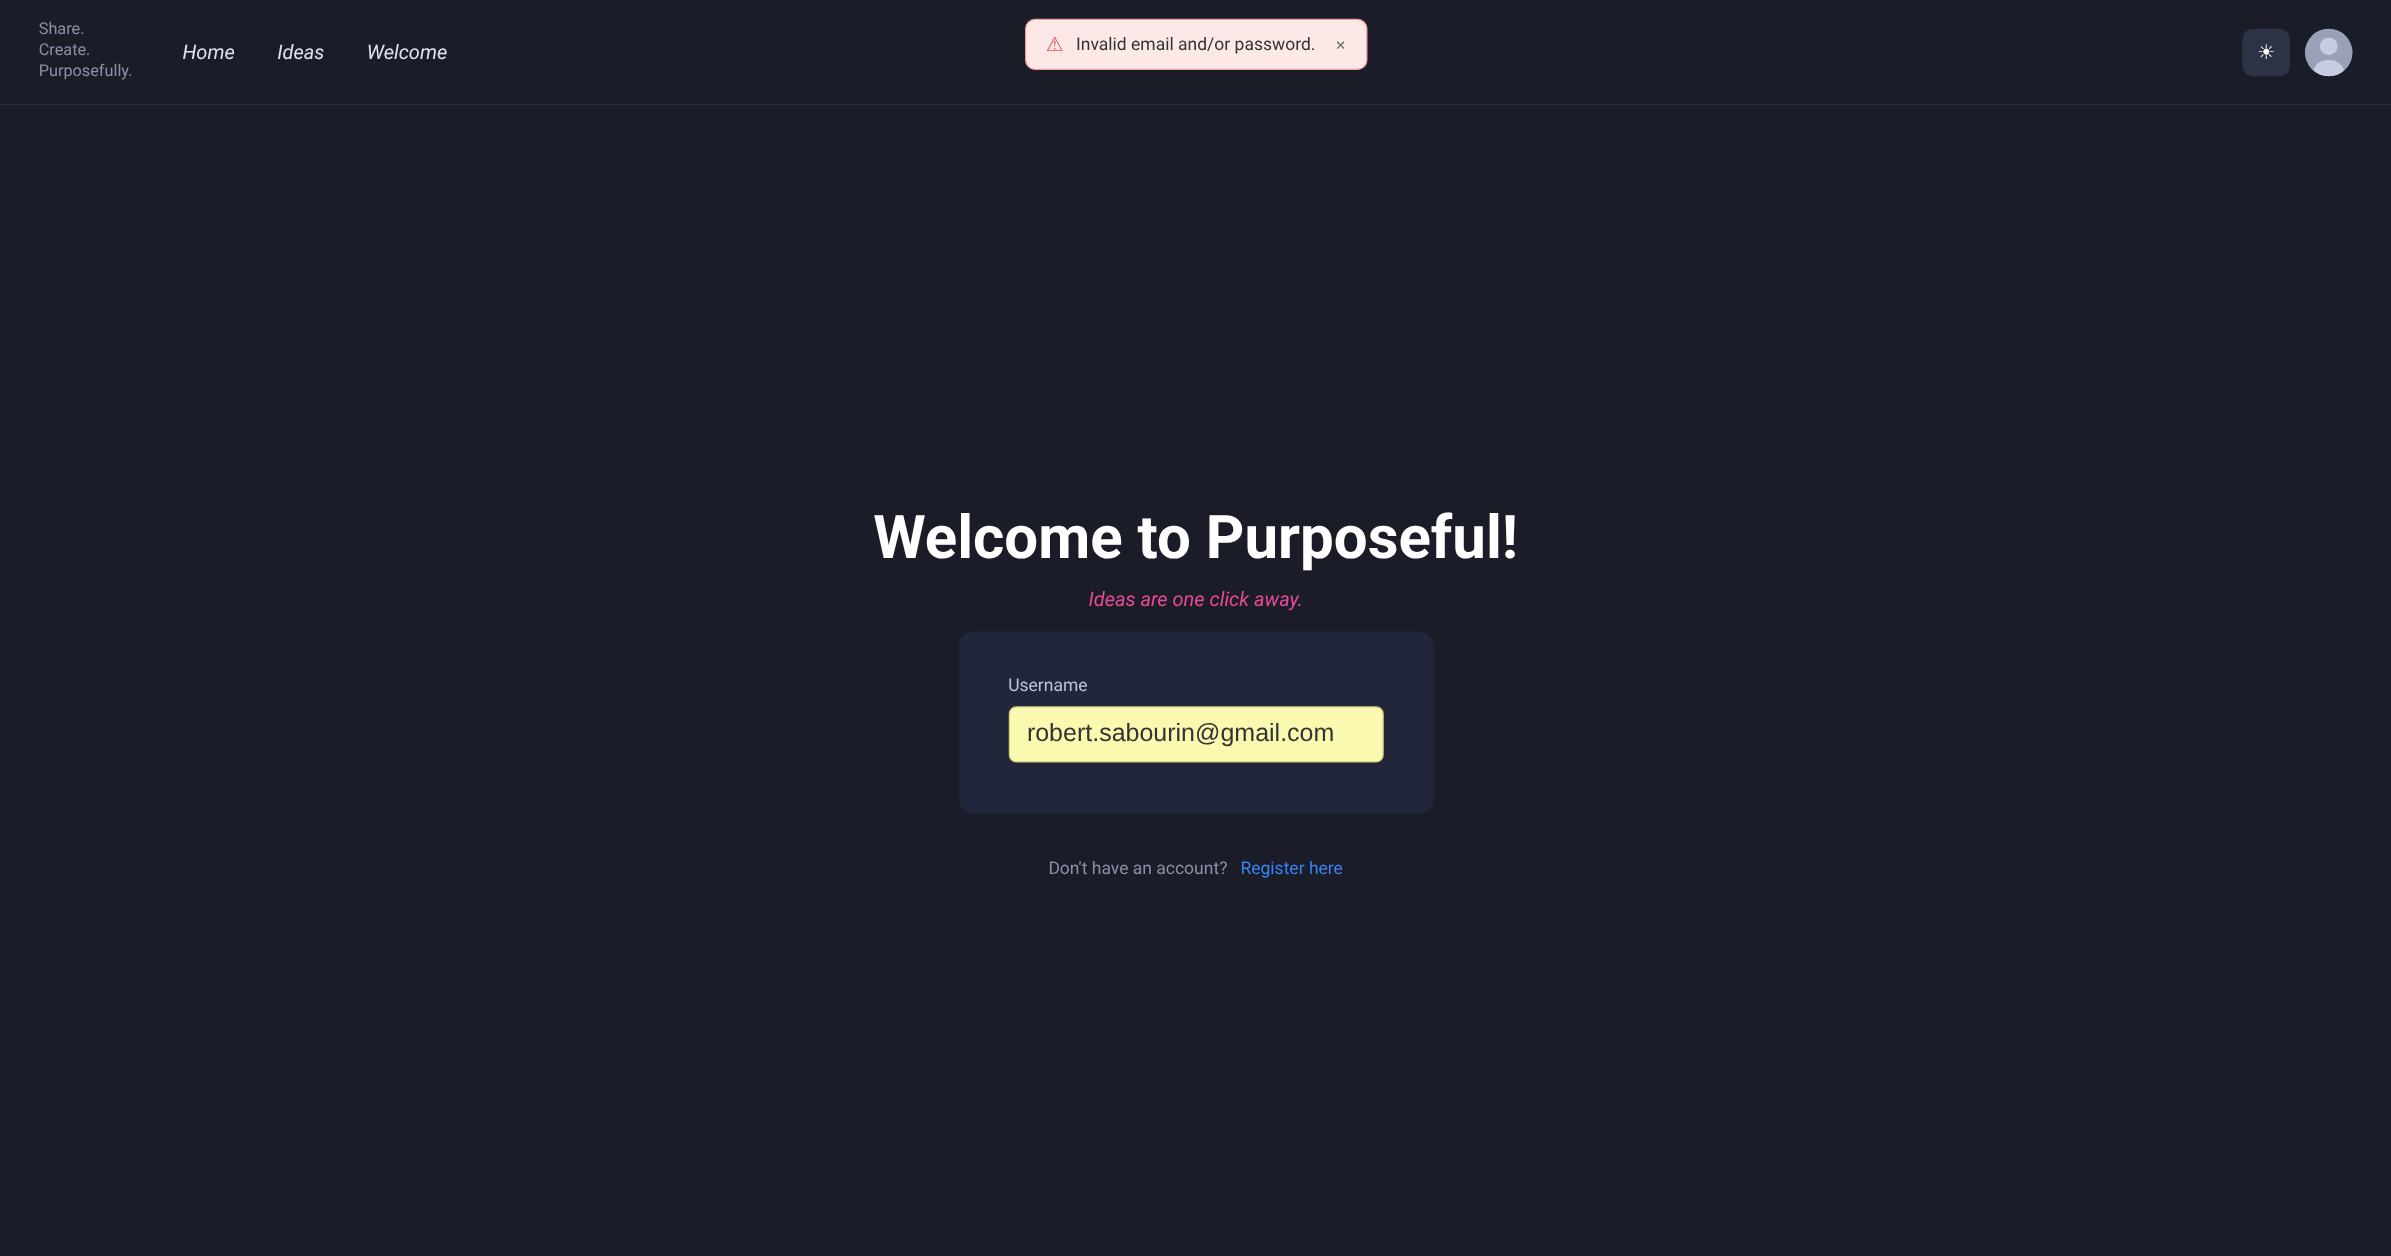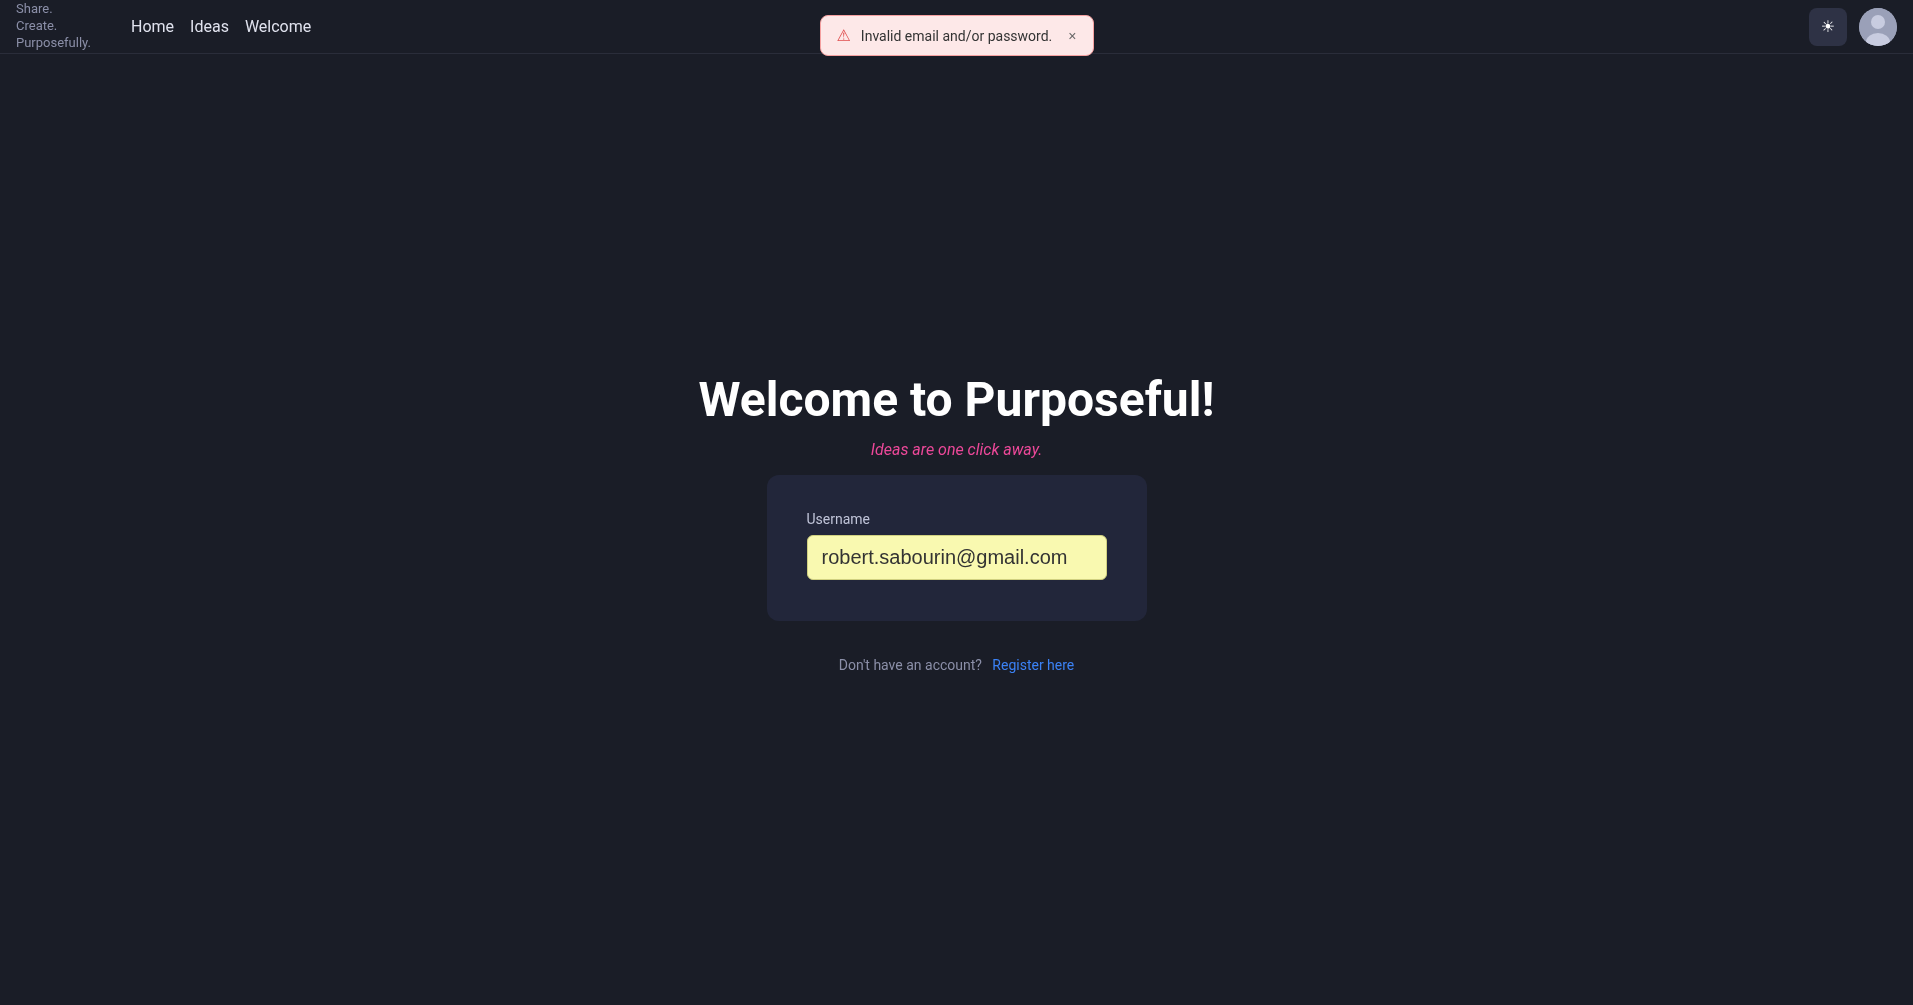--- a/index.html
+++ b/index.html
@@ -14,43 +14,44 @@
       background-color: #1a1d27;
       font-family: -apple-system, BlinkMacSystemFont, 'Segoe UI', Roboto, sans-serif;
       color: #ffffff;
       overflow: hidden;
     }
 
     
     .navbar {
       display: flex;
       align-items: center;
-      padding: 0 16px;
-      height: 54px;
+      padding: 0 31px;
+      height: 84px;
       background-color: #1a1d27;
       border-bottom: 1px solid #2a2d3a;
       position: relative;
     }
 
     .brand {
       display: flex;
       flex-direction: column;
       line-height: 1.3;
       margin-right: 40px;
     }
 
     .brand-text {
       font-size: 13px;
       color: #8b8fa8;
     }
 
     .nav-links {
       display: flex;
-      gap: 16px;
-      align-items: center;
+      gap: 34px;
+      align-items: center;
+      font-style: italic;
     }
 
     .nav-link {
       color: #e0e2ee;
       font-size: 16px;
       text-decoration: none;
       cursor: pointer;
     }
 
     .nav-right {

